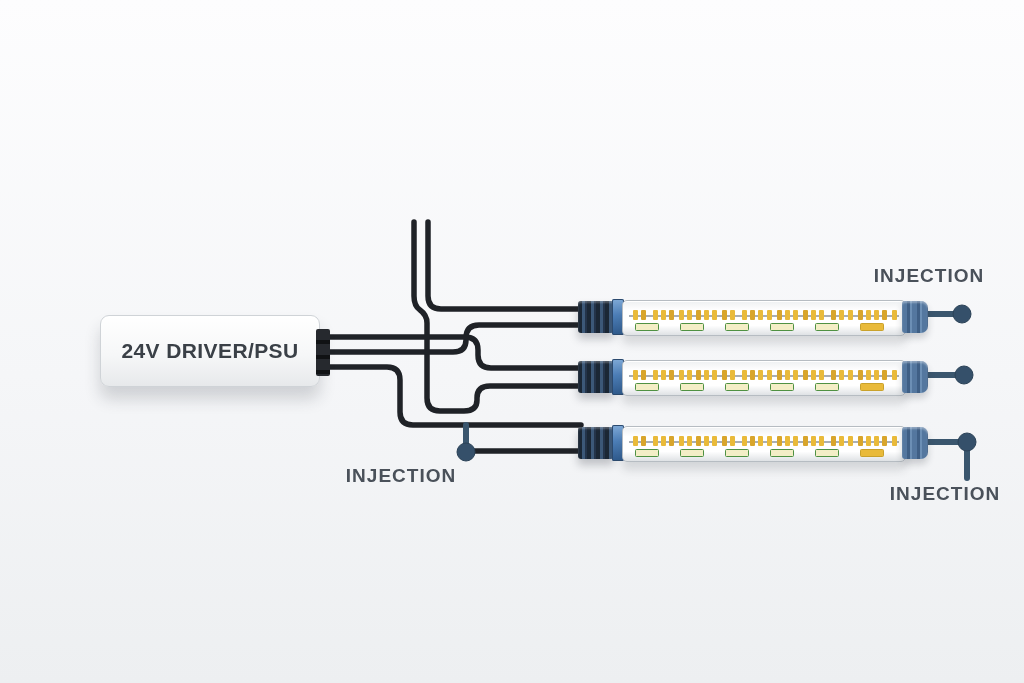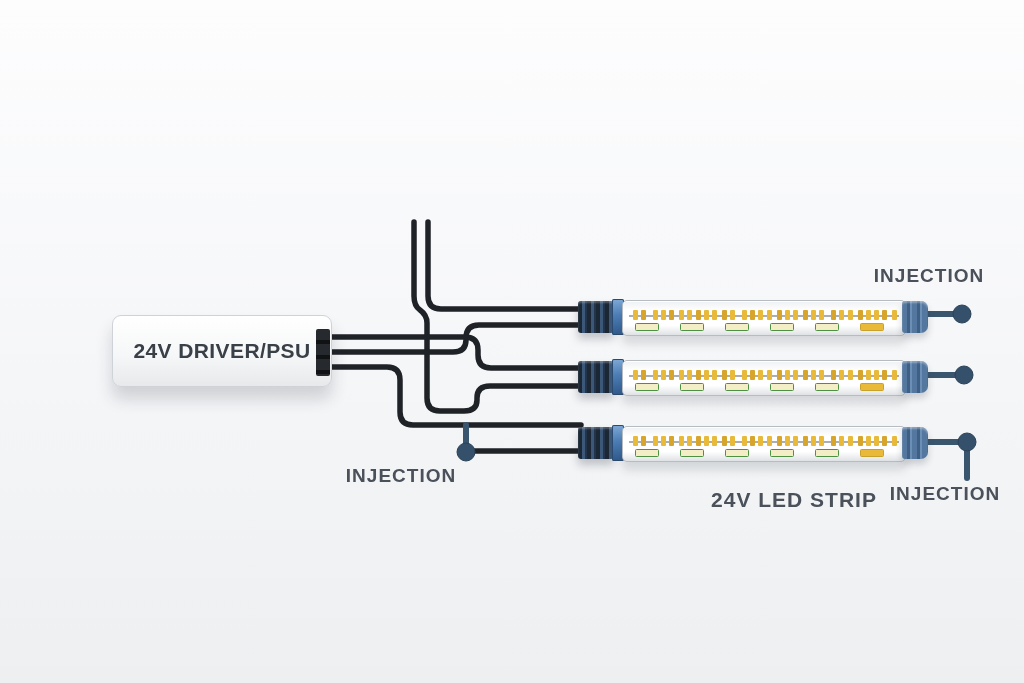--- a/index.html
+++ b/index.html
@@ -15,21 +15,21 @@
   .node{fill:var(--slate-dark);stroke:#2b4257;stroke-width:1;}
   
   .devbox{
     position:absolute;z-index:2;border-radius:9px;
     background:linear-gradient(180deg,#ffffff 0%,#f6f7f8 55%,#e7e9eb 100%);
     border:1px solid #cfd3d7;
     box-shadow:0 12px 16px rgba(40,45,55,.18), inset 0 1px 0 #ffffff;
     display:flex;align-items:center;justify-content:center;text-align:center;
     color:#3a4047;font-weight:700;
   }
-  #psu-box{left:100px;top:315px;width:218px;height:70px;font-size:21px;letter-spacing:.4px;margin-left:12px;}
+  #psu-box{left:100px;top:315px;width:218px;height:70px;font-size:21px;letter-spacing:.4px;}
   #controller-box{left:352px;top:153px;width:141px;height:76px;font-size:16px;line-height:1.35;white-space:pre-line;}
   #psu-connector{
     position:absolute;left:316px;top:329px;width:14px;height:47px;z-index:2;border-radius:2px;
     background:repeating-linear-gradient(180deg,#26292e 0 11px,#101214 11px 15px);
   }
   
   .strip{position:absolute;left:578px;width:350px;height:36px;z-index:2;}
   .strip .connector{
     position:absolute;left:0;top:2px;width:36px;height:32px;border-radius:3px;
     background:repeating-linear-gradient(90deg,#1b2735 0 4px,#3c5878 4px 7px,#24344a 7px 9px);
@@ -235,15 +235,14 @@
         <div class="resistor" style="left: 147px;"></div>
         <div class="resistor" style="left: 192px;"></div>
         <div class="resistor solid" style="left: 237px;"></div>
       </div>
     <div class="endcap"></div>
   </div>
 
   <div class="diagram-label" id="label-injection-top">INJECTION</div>
   <div class="diagram-label" id="label-injection-left">INJECTION</div>
   <div class="diagram-label" id="label-injection-bottom">INJECTION</div>
-  <div class="diagram-label" id="label-led-strip">24V LED STRIP</div>
 
 </div>
 
 </body></html>

